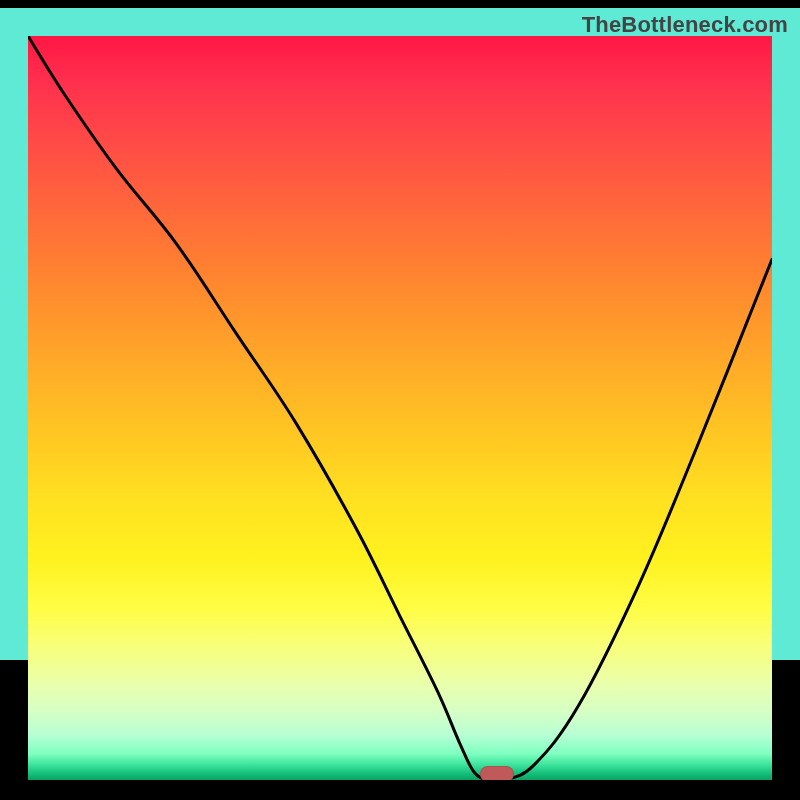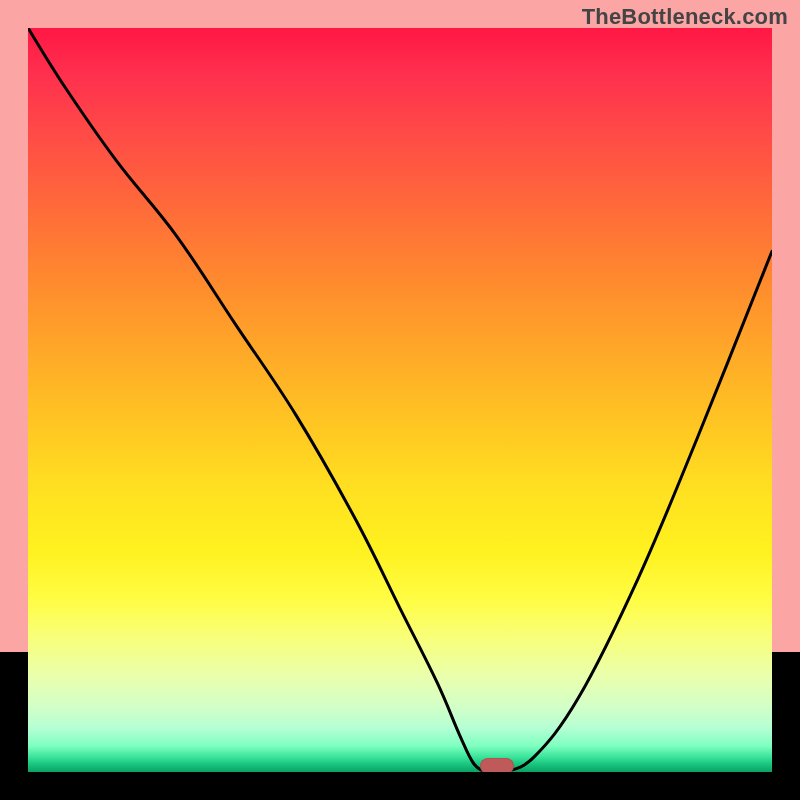--- a/index.html
+++ b/index.html
@@ -8,21 +8,22 @@
     width: 800px;
     height: 800px;
     background: #000;
     font-family: Arial, Helvetica, sans-serif;
     overflow: hidden;
   }
   .frame {
     position: relative;
     width: 800px;
     height: 652px;
-    background: #fca5a5;
+    background: #5eead4;
+    margin-top: 8px;
   }
   .watermark {
     position: absolute;
     top: 4px;
     right: 12px;
     color: #444;
     font-size: 22px;
     font-weight: 600;
     letter-spacing: 0.2px;
     user-select: none;

